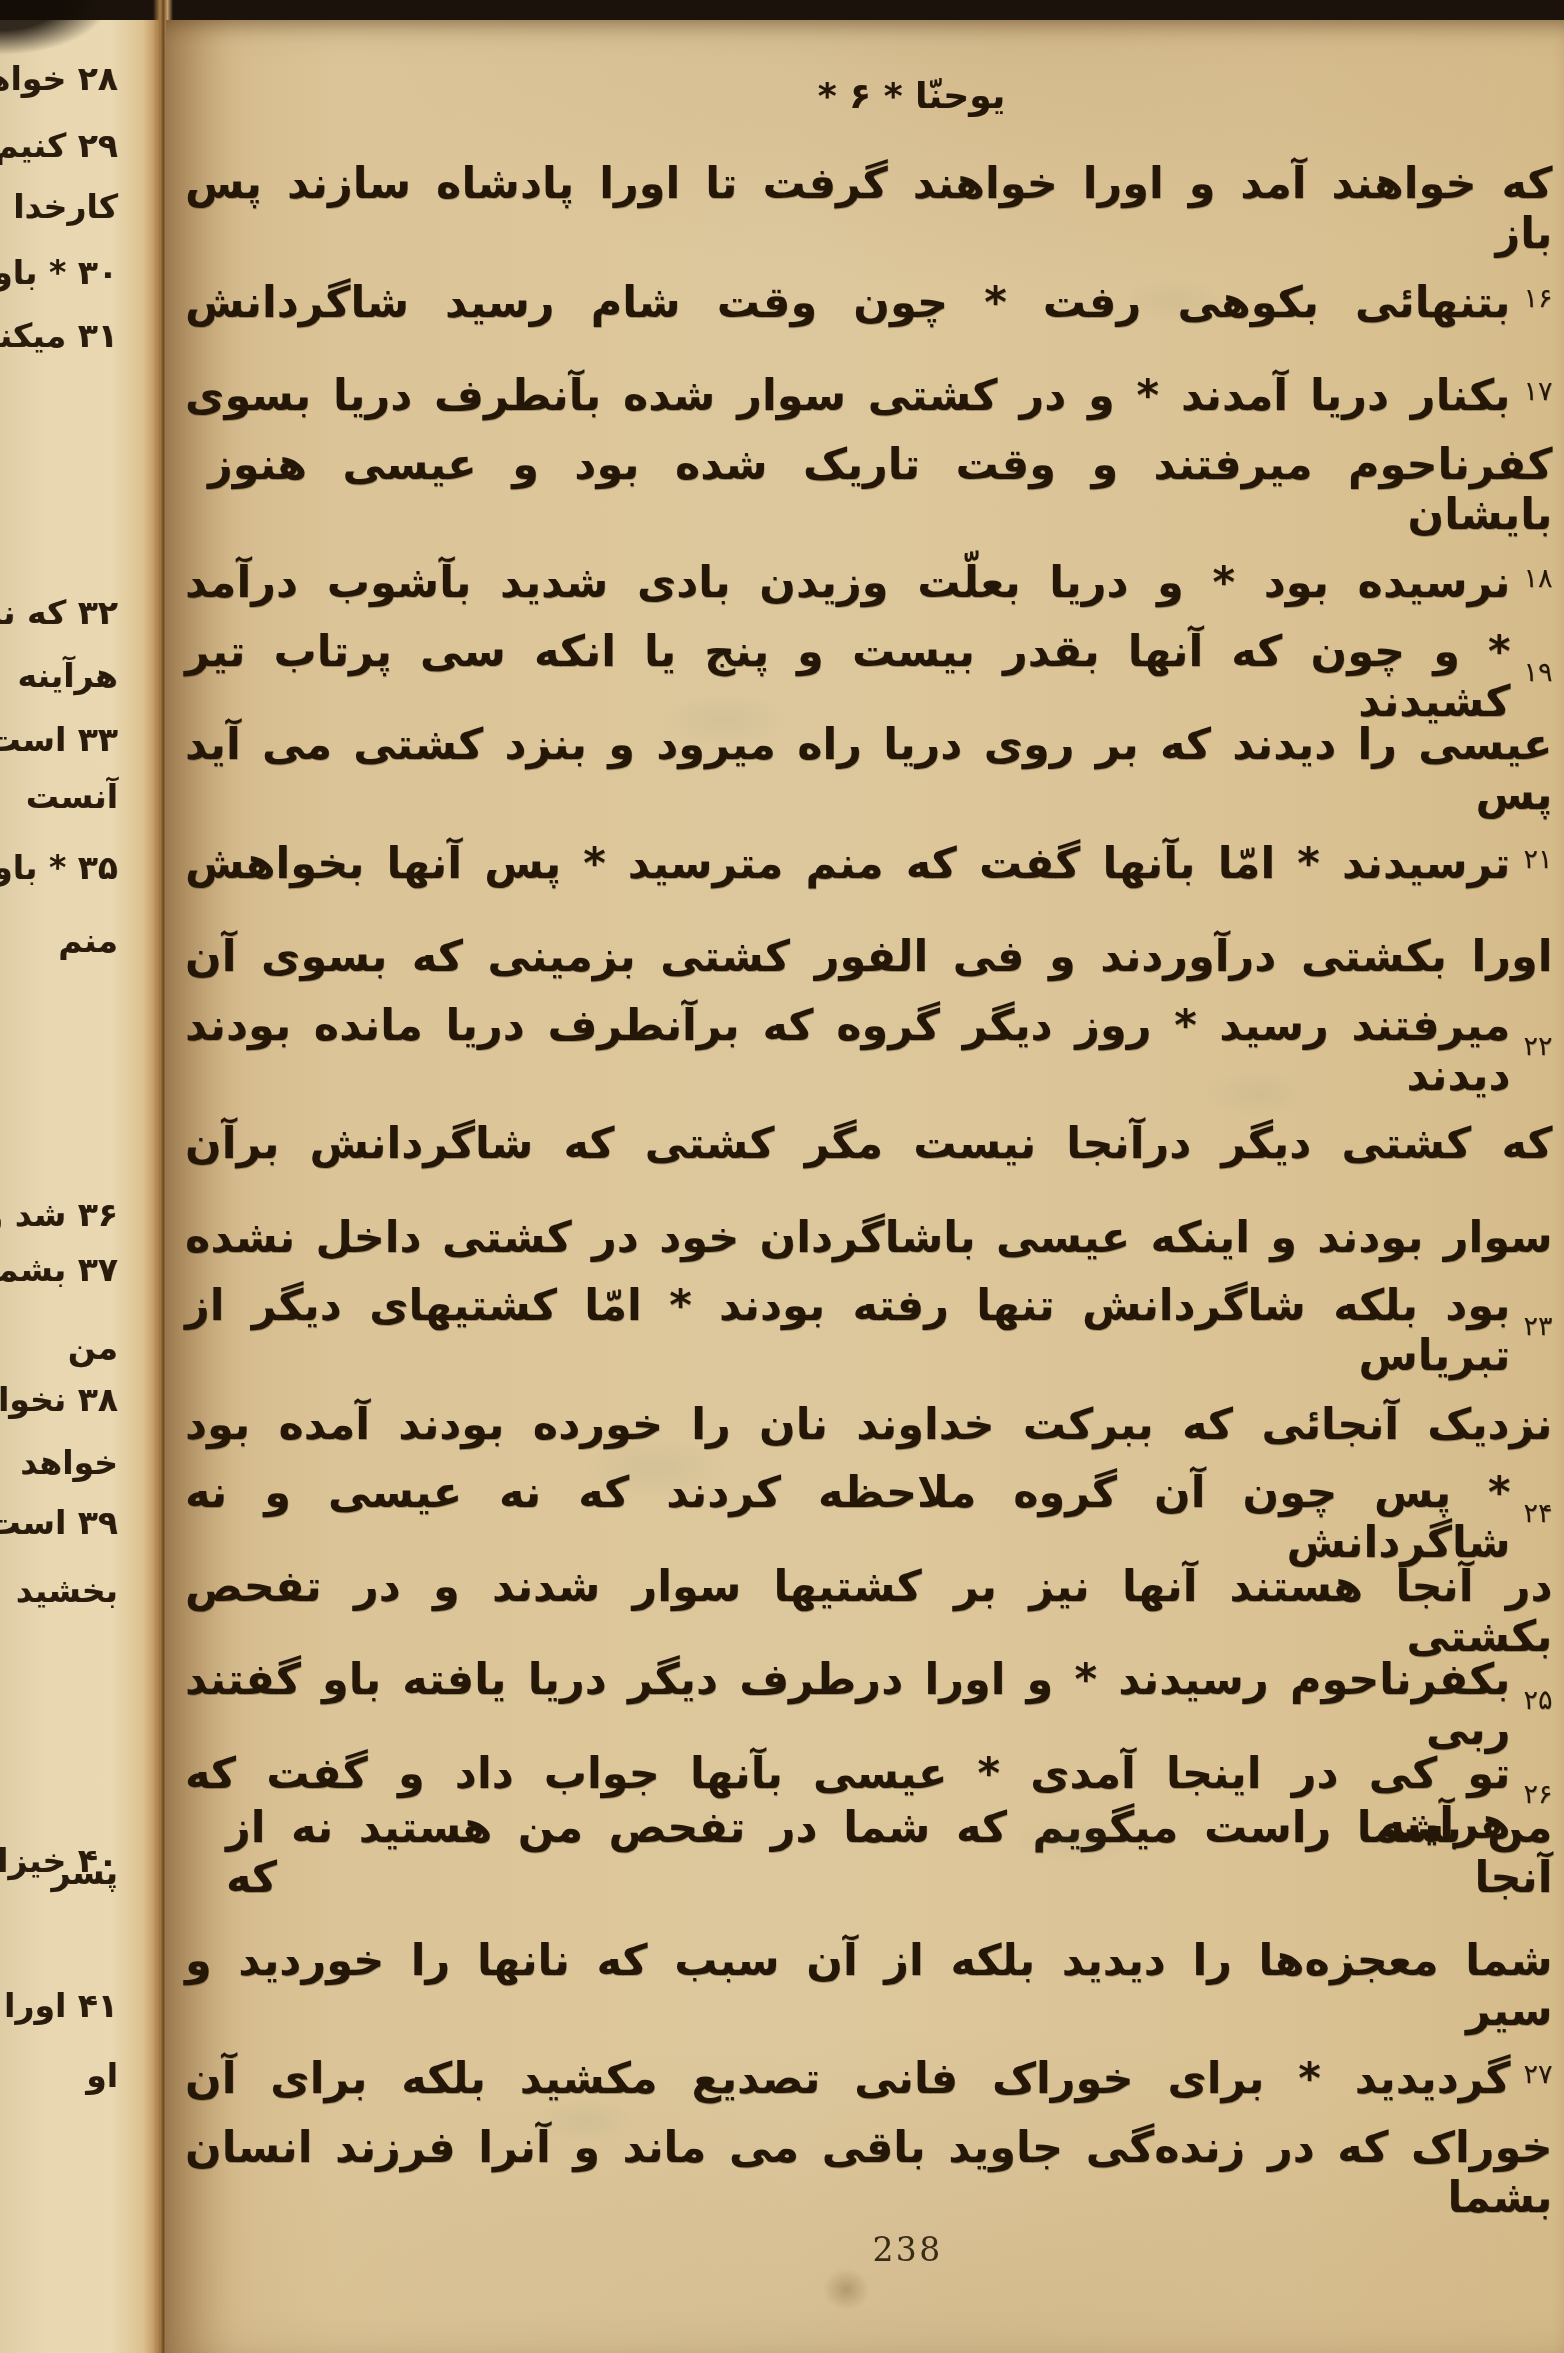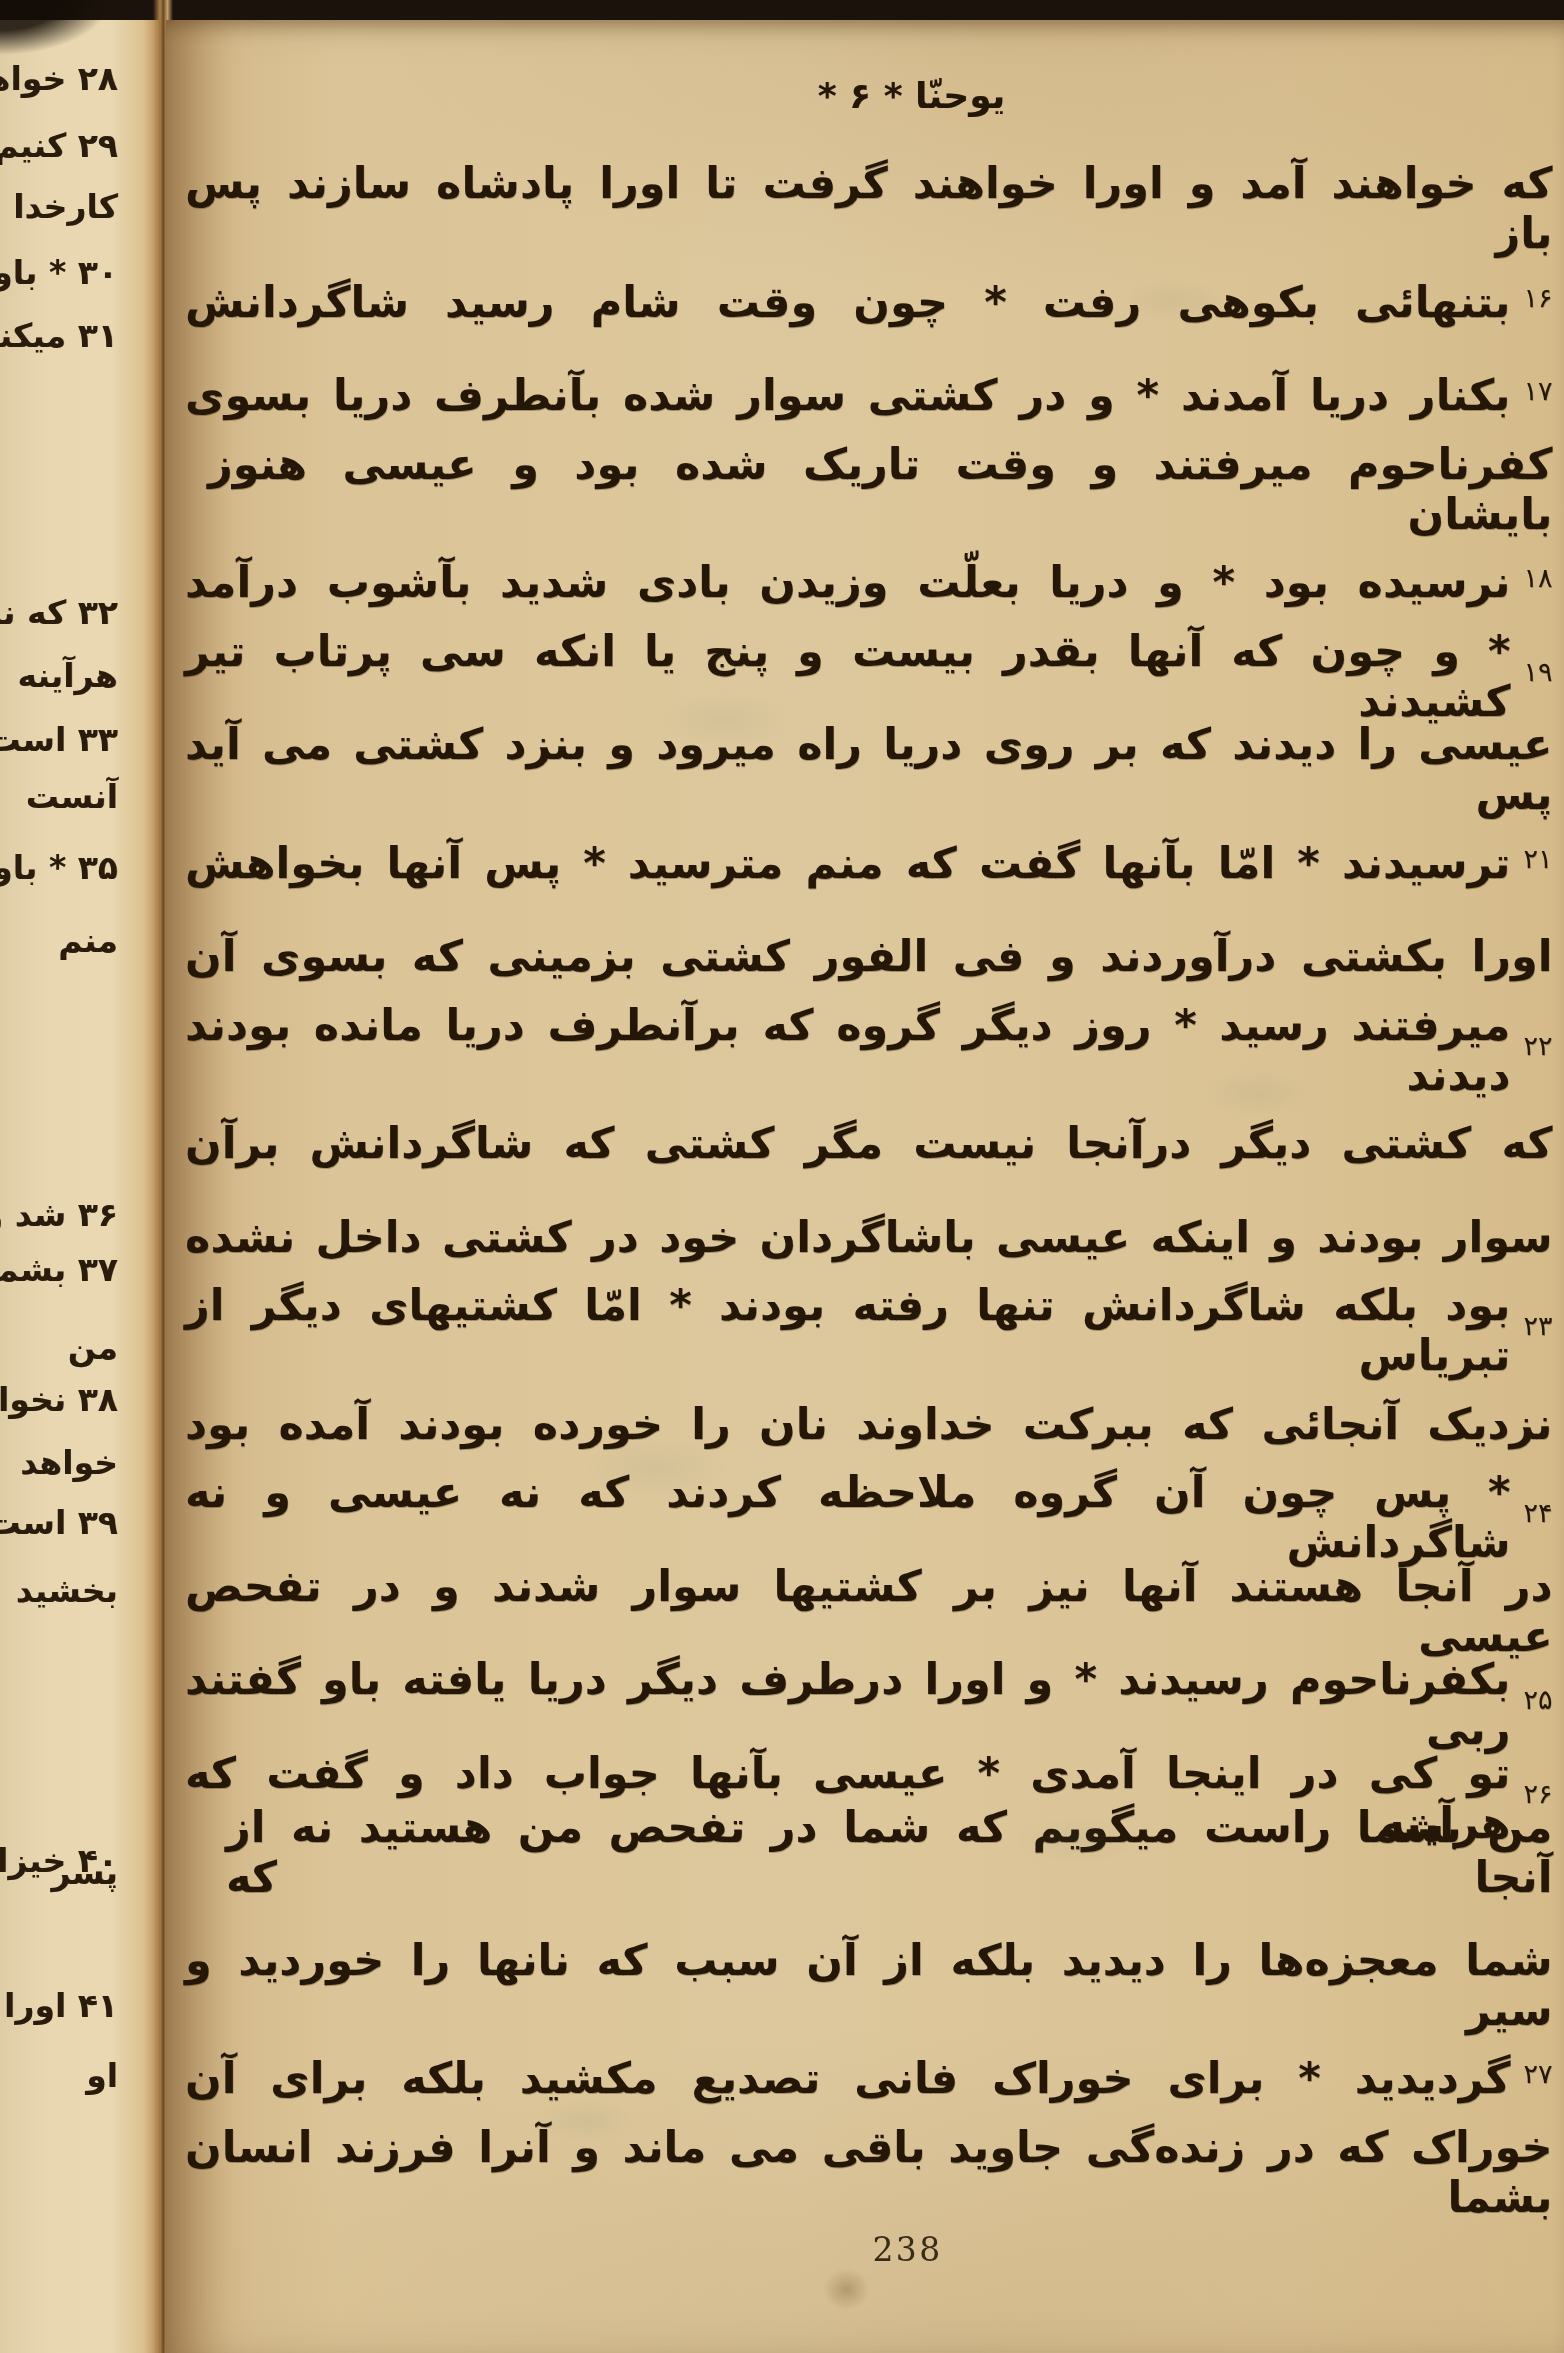--- a/index.html
+++ b/index.html
@@ -258,21 +258,21 @@
           <span class="verse-text">نزدیک آنجائی که ببرکت خداوند نان را خورده بودند آمده بود</span>
         </div>
 
         <div class="text-line" style="top: 1309px;">
           <span class="verse-number">۲۴</span>
           <span class="verse-text">* پس چون آن گروه ملاحظه کردند که نه عیسی و نه شاگردانش</span>
         </div>
 
         <div class="text-line" style="top: 1403px;">
 
-          <span class="verse-text">در آنجا هستند آنها نیز بر کشتیها سوار شدند و در تفحص عیسی</span>
+          <span class="verse-text">در آنجا هستند آنها نیز بر کشتیها سوار شدند و در تفحص بکشتی</span>
         </div>
 
         <div class="text-line" style="top: 1496px;">
           <span class="verse-number">۲۵</span>
           <span class="verse-text">بکفرناحوم رسیدند * و اورا درطرف دیگر دریا یافته باو گفتند ربی</span>
         </div>
 
         <div class="text-line" style="top: 1590px;">
           <span class="verse-number">۲۶</span>
           <span class="verse-text">تو کی در اینجا آمدی * عیسی بآنها جواب داد و گفت که هرآینه</span>

